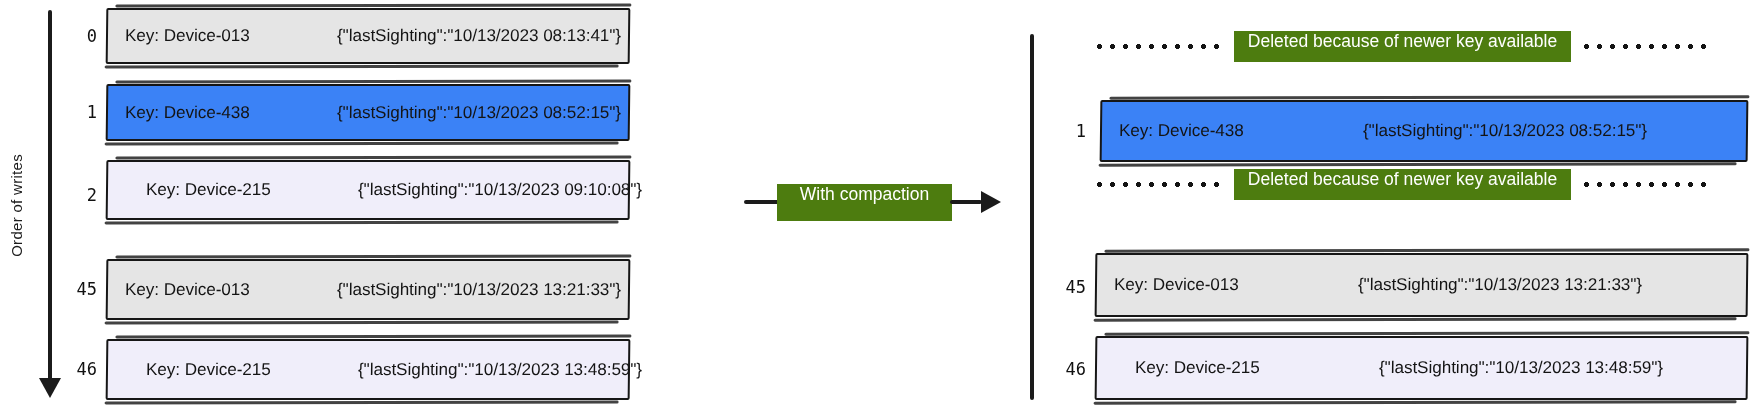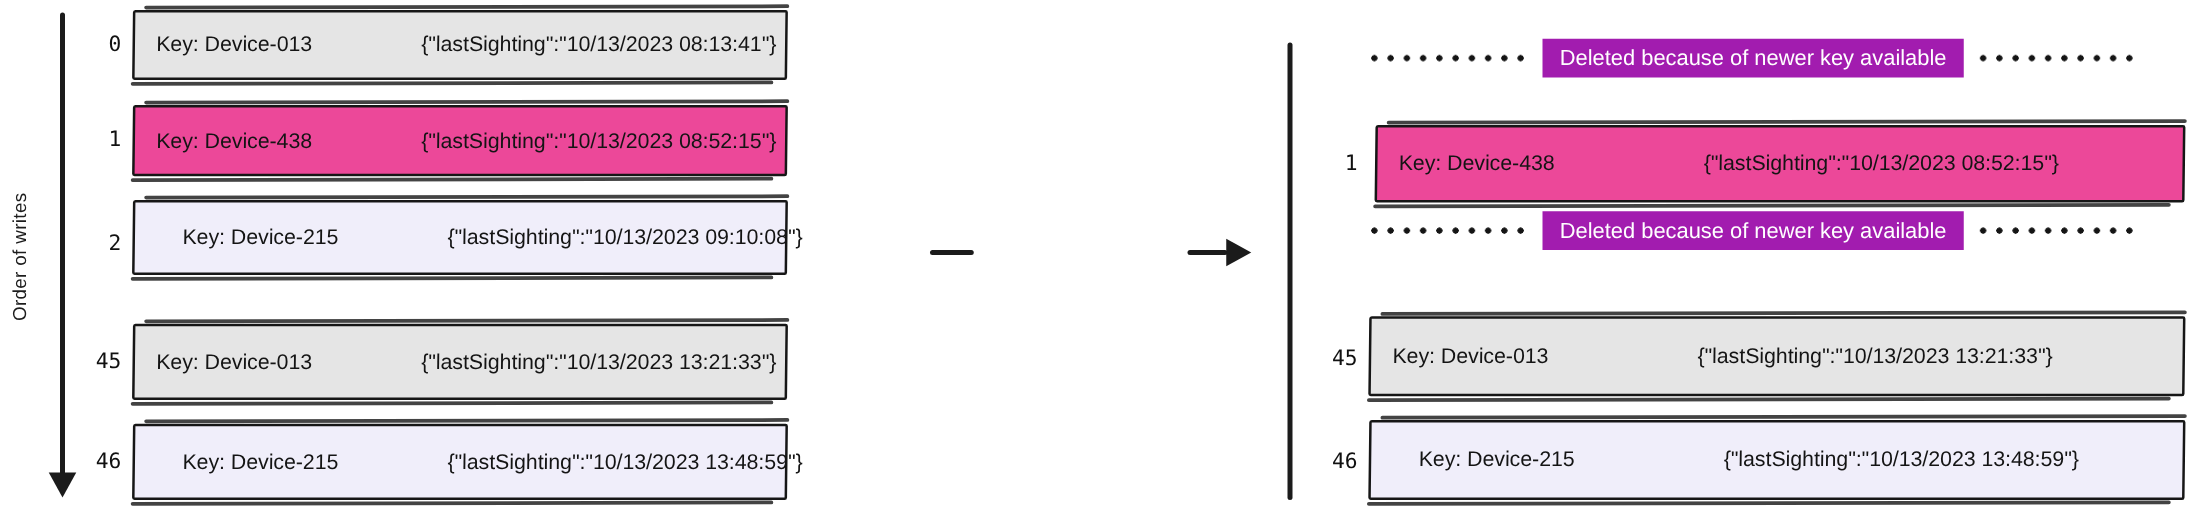--- a/index.html
+++ b/index.html
@@ -37,32 +37,32 @@
     background:#434343;border-radius:3px;transform:rotate(-.12deg);
   }
   .record::after{
     content:"";position:absolute;bottom:-6px;left:-3px;right:9px;height:3px;
     background:#434343;border-radius:3px;transform:rotate(-.12deg);
   }
   .record .key{padding-left:17px;flex:0 0 212px;white-space:nowrap;}
   .record.rwide .key{flex:0 0 244px;}
   .record .val{white-space:nowrap;}
   .bg-013{background:#e5e5e5;}
-  .bg-438{background:#ec4899;}
+  .bg-438{background:#3b82f6;}
   .bg-215{background:#f0eefa;padding-left:21px;}
   
   .idx{
     position:absolute;width:40px;text-align:right;
     font-family:"DejaVu Sans Mono",monospace;font-size:17px;color:#111;
     line-height:22px;height:22px;
   }
   
   .black-box{
-    background:#a21caf;color:#ffffff;font-size:17.5px;
-    display:flex;align-items:center;justify-content:center;white-space:nowrap;
+    background:#4d7c0f;color:#ffffff;font-size:17.5px;
+    display:flex;align-items:flex-start;justify-content:center;white-space:nowrap;
   }
   .compaction-label{
     position:absolute;left:777px;top:184px;width:175px;height:37px;
   }
   .deleted-row{
     position:absolute;left:1093px;width:619px;height:31px;
     display:flex;align-items:center;gap:9px;
   }
   .deleted-row .black-box{height:31px;padding:0 14px;}
   .dots{
@@ -103,20 +103,23 @@
   <div class="record bg-013" style="left:106px;top:259px;width:524px;height:61px;">
     <span class="key">Key: Device-013</span>
     <span class="val">{"lastSighting":"10/13/2023 13:21:33"}</span>
   </div>
   <div class="record bg-215" style="left:106px;top:339px;width:524px;height:61px;">
     <span class="key">Key: Device-215</span>
     <span class="val">{"lastSighting":"10/13/2023 13:48:59"}</span>
   </div>
 
   <div class="hline" style="left:744px;top:200px;width:35px;"></div>
+  <div class="black-box compaction-label">
+    <span>With compaction</span>
+  </div>
   <div class="hline" style="left:950px;top:200px;width:32px;"></div>
   <div class="arrowhead-right" style="left:981px;top:191px;"></div>
 
   <div class="vline" style="left:1030px;top:34px;width:4px;height:366px;"></div>
 
   <div class="deleted-row" style="top:31px;">
     <div class="dots"></div>
     <div class="black-box">
       <span>Deleted because of newer key available</span>
     </div>

